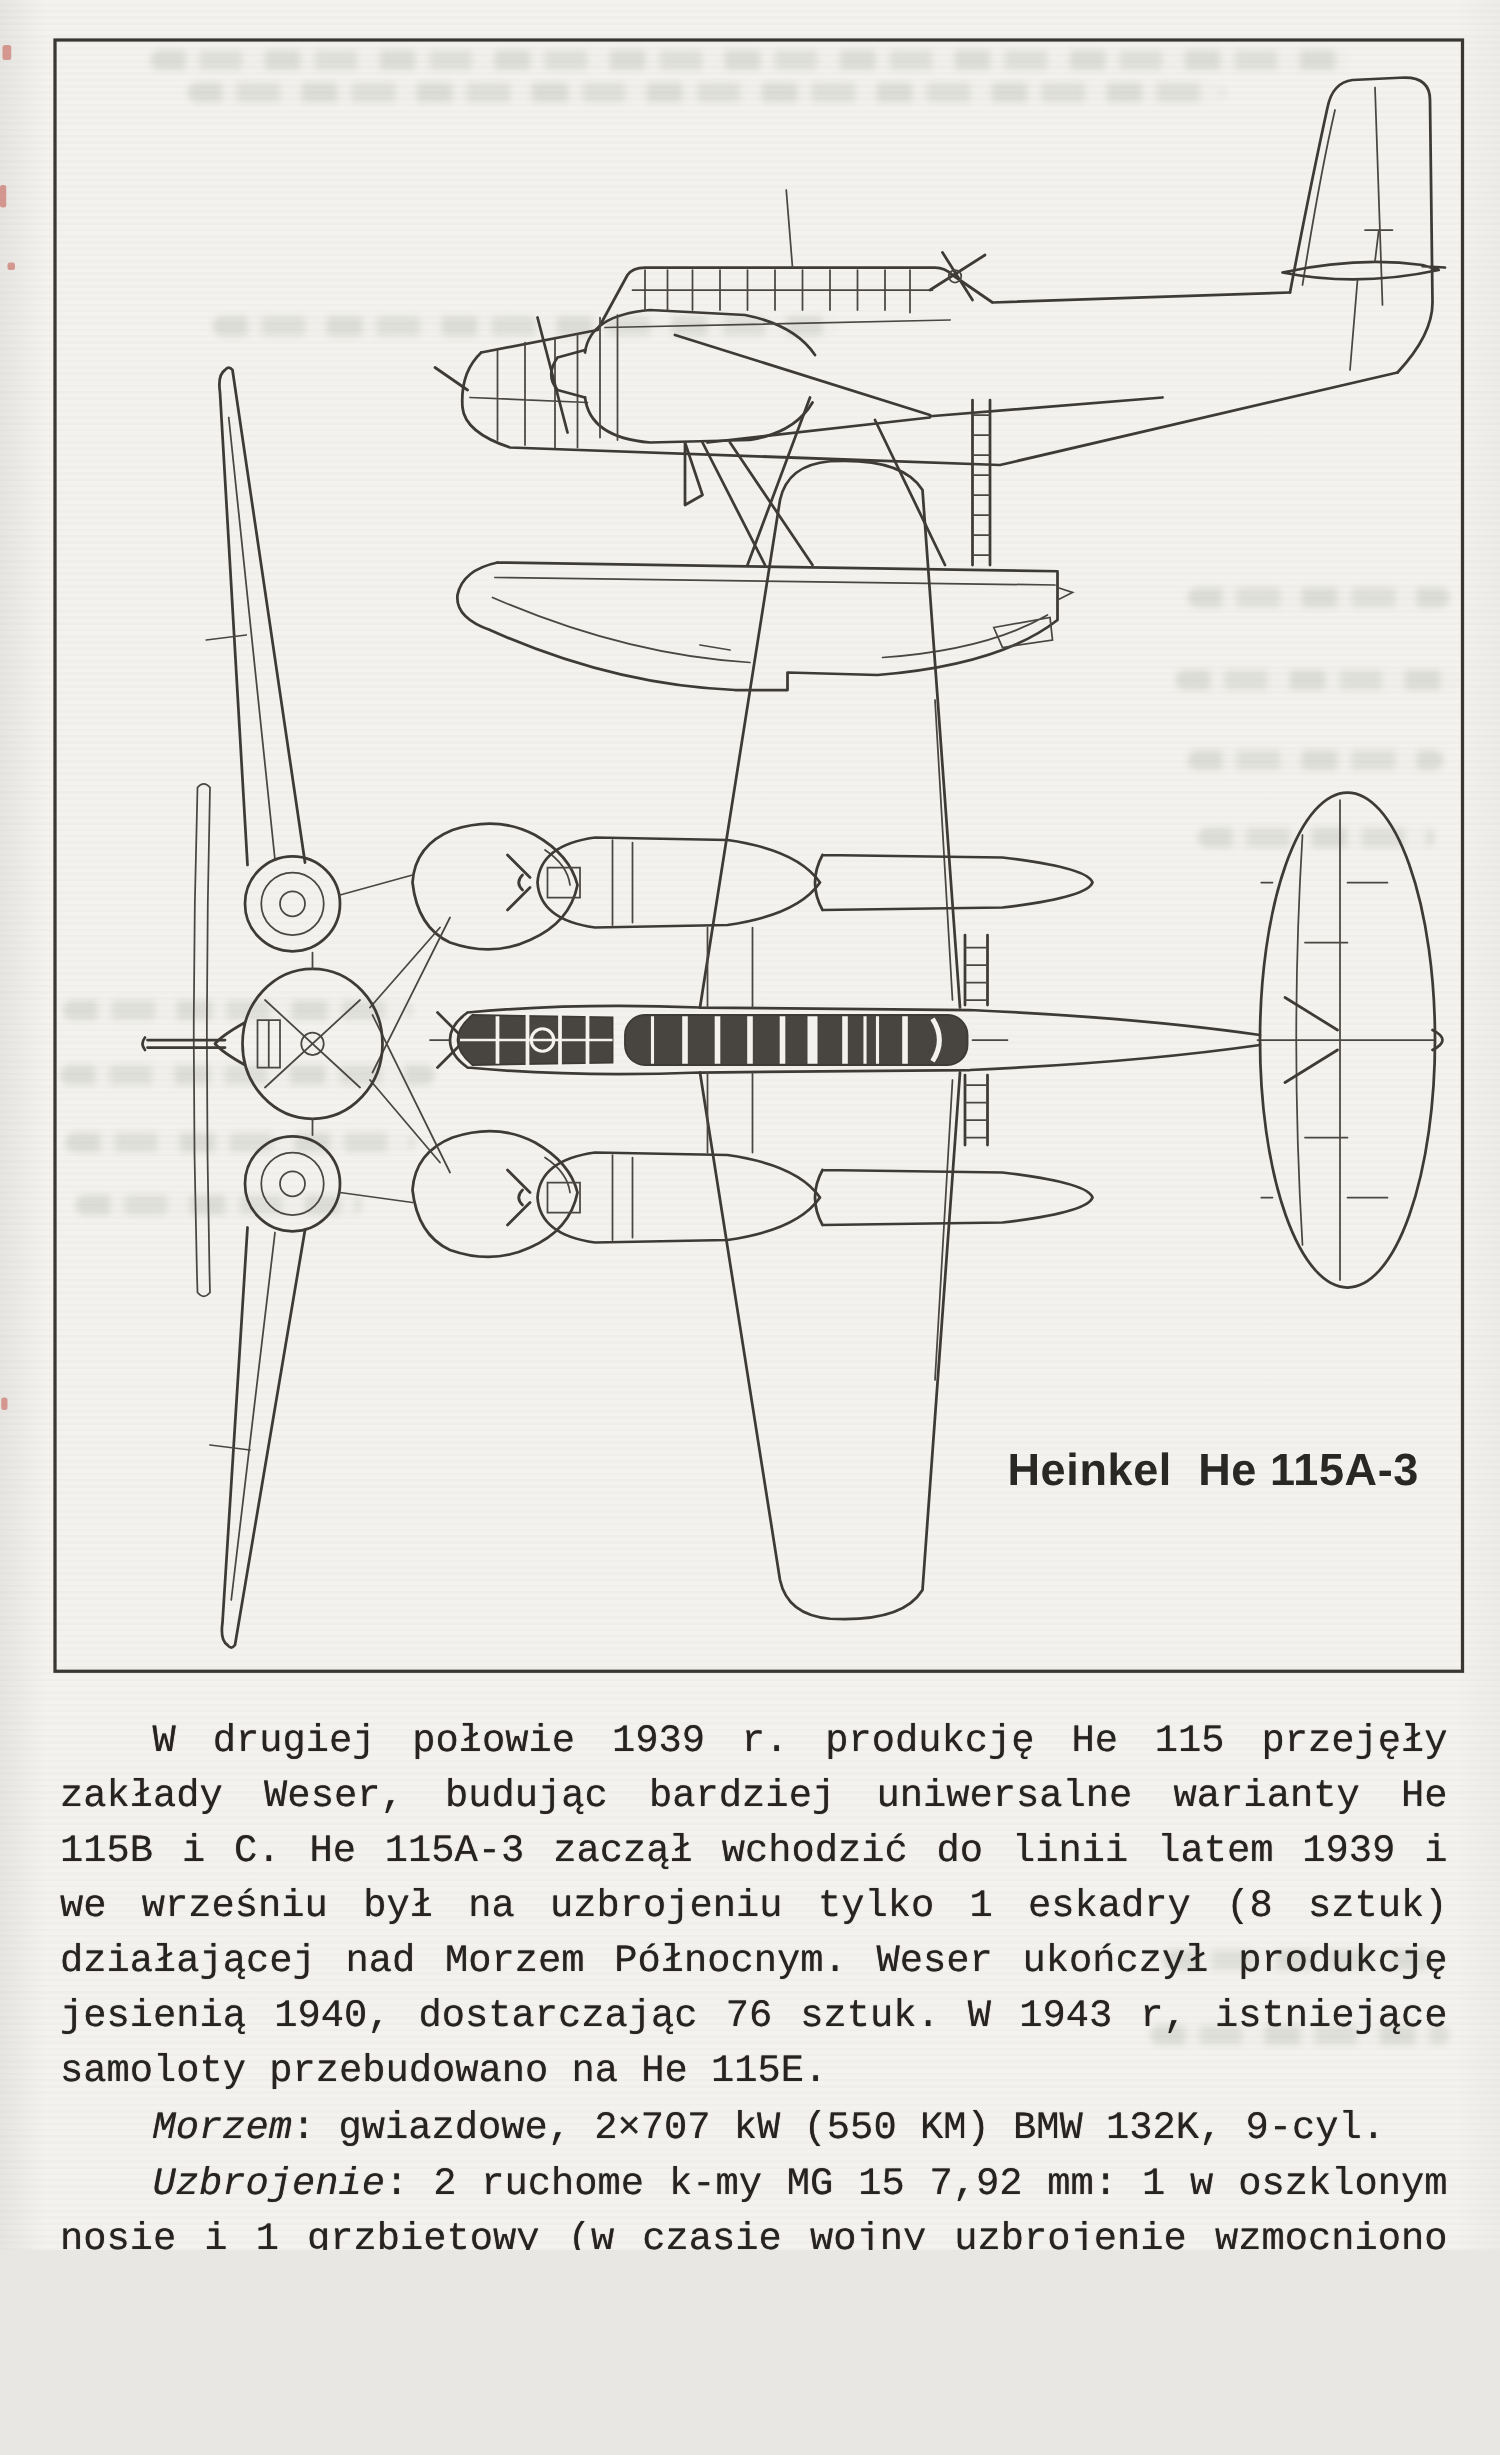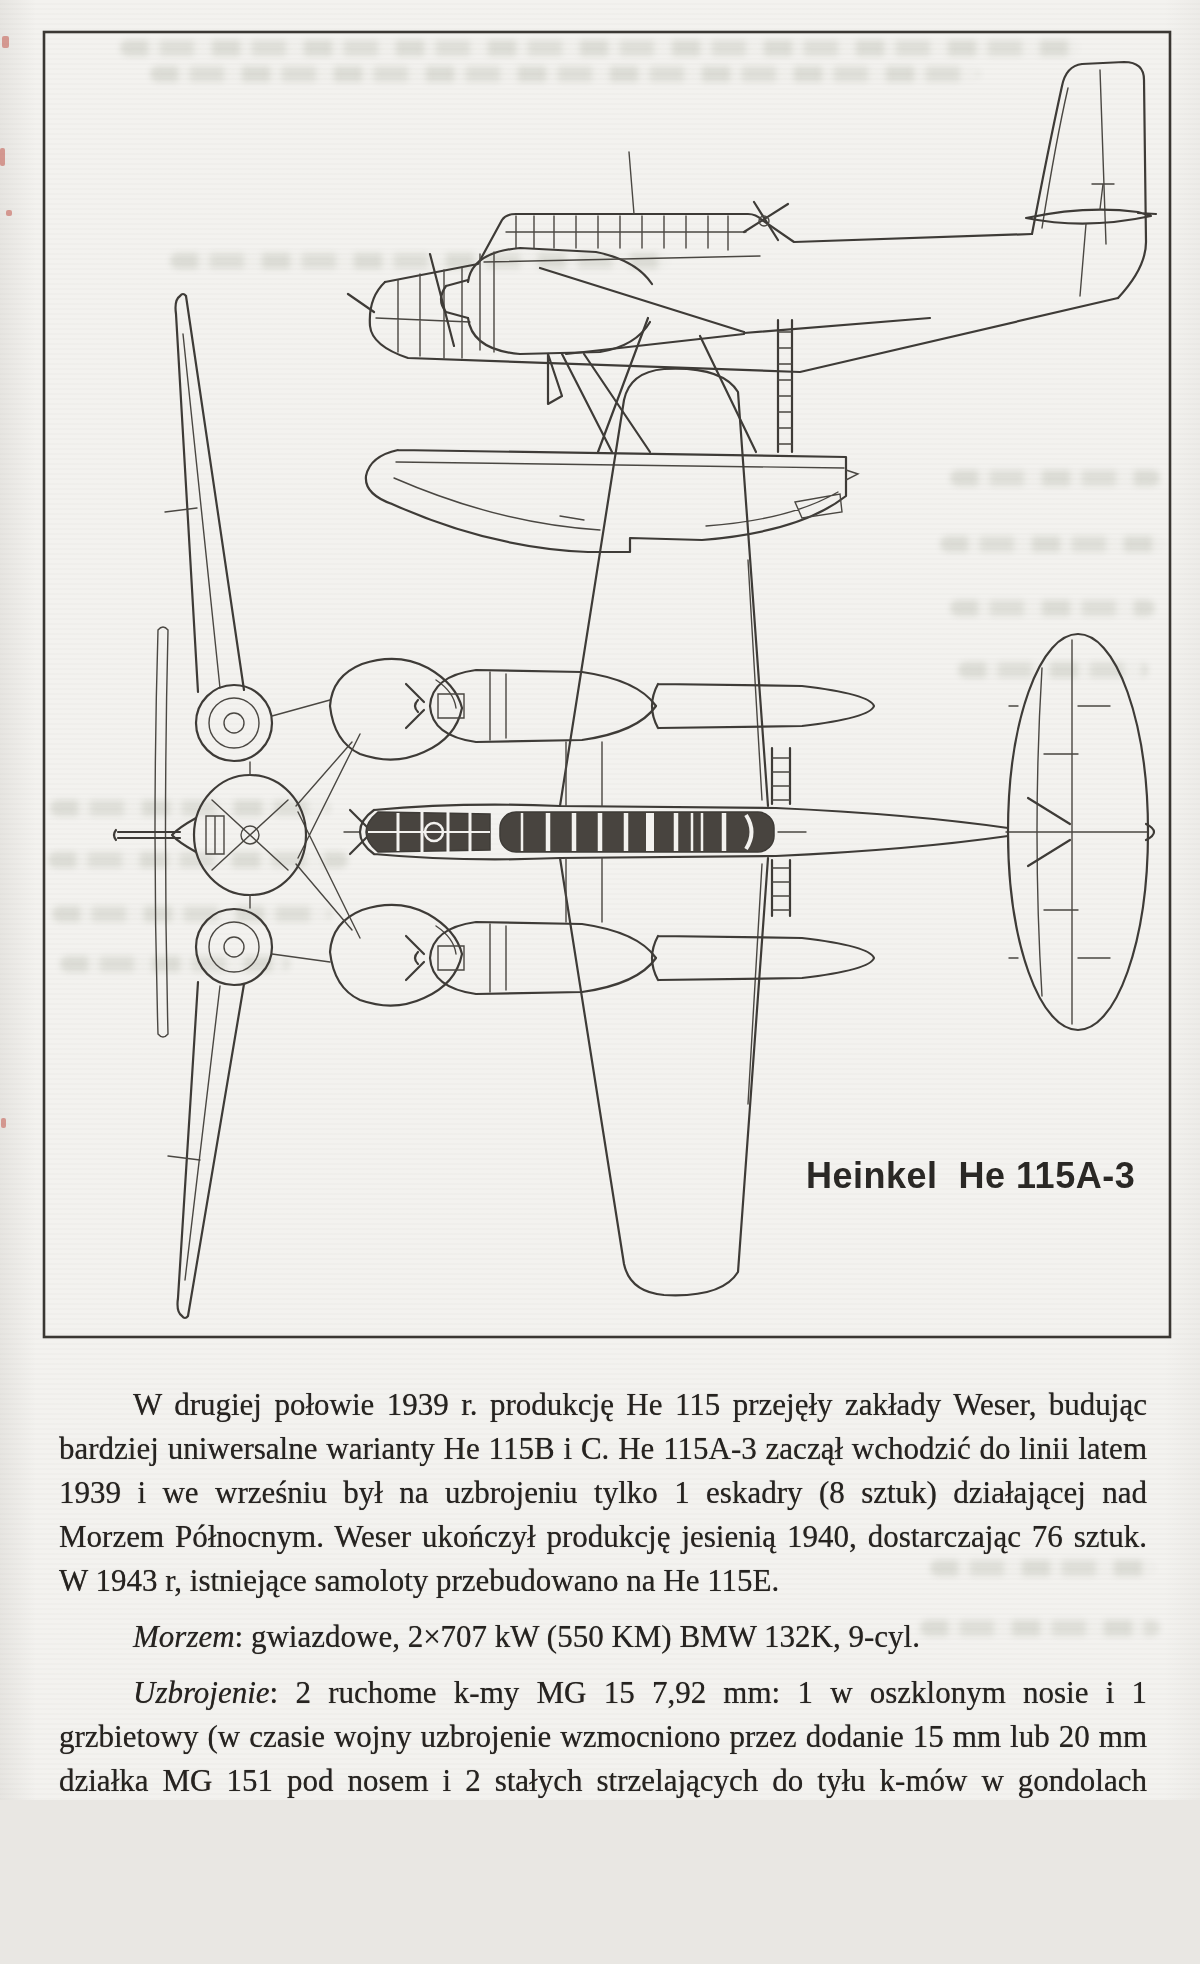--- a/index.html
+++ b/index.html
@@ -10,21 +10,21 @@
                linear-gradient(90deg,rgba(120,112,100,0.10),rgba(0,0,0,0) 3%,rgba(0,0,0,0) 97%,rgba(120,112,100,0.05));}
   svg.fig{position:absolute;left:0;top:0;}
   .ink{stroke:#3e3b37;fill:none;stroke-width:2.2;stroke-linecap:round;stroke-linejoin:round;}
   .thin{stroke:#4a4742;fill:none;stroke-width:1.4;stroke-linecap:round;}
   .dark{fill:#48443f;stroke:#3e3b37;stroke-width:1.5;}
   .wht{stroke:#f3f2ef;fill:none;stroke-linecap:butt;}
   .caption{position:absolute;left:806px;top:1155px;font-family:"Liberation Sans",sans-serif;
     font-size:36px;font-weight:700;color:#2a2825;letter-spacing:0.5px;white-space:pre;}
   .bodytext{position:absolute;left:47px;top:1371px;width:1112px;color:#262320;
     font-size:31px;line-height:44px;text-align:justify;text-shadow:0 0 0.7px rgba(38,35,31,0.75);}
-  .bodytext p{margin:12px;text-indent:74px;}
+  .bodytext p{margin:1px;text-indent:74px;font-family:Liberation Mono, monospace;}
   .bodytext i{font-style:italic;}
   .footer{position:absolute;left:770px;top:1872px;white-space:nowrap;color:#2d2b27;
     font-size:23px;letter-spacing:1.2px;word-spacing:3px;text-shadow:0 0 0.6px rgba(45,43,39,0.7);}
   .rule{position:absolute;left:692px;top:1896px;width:520px;height:4px;background:#44413c;
     box-shadow:0 2px 0 rgba(68,65,60,0.25);}
   .rule-artifact{position:absolute;left:1062px;top:1861px;width:140px;height:2px;background:rgba(62,59,54,0.55);}
   .pagenum{position:absolute;left:944px;top:1914px;font-size:37px;color:#2b2926;
     text-shadow:0 0 0.7px rgba(43,41,38,0.7);}
   .bleed{position:absolute;height:16px;border-radius:8px;filter:blur(3px);opacity:0.45;pointer-events:none;
     background:repeating-linear-gradient(90deg,rgba(118,124,102,0.40) 0 28px,rgba(118,124,102,0.06) 28px 40px,

